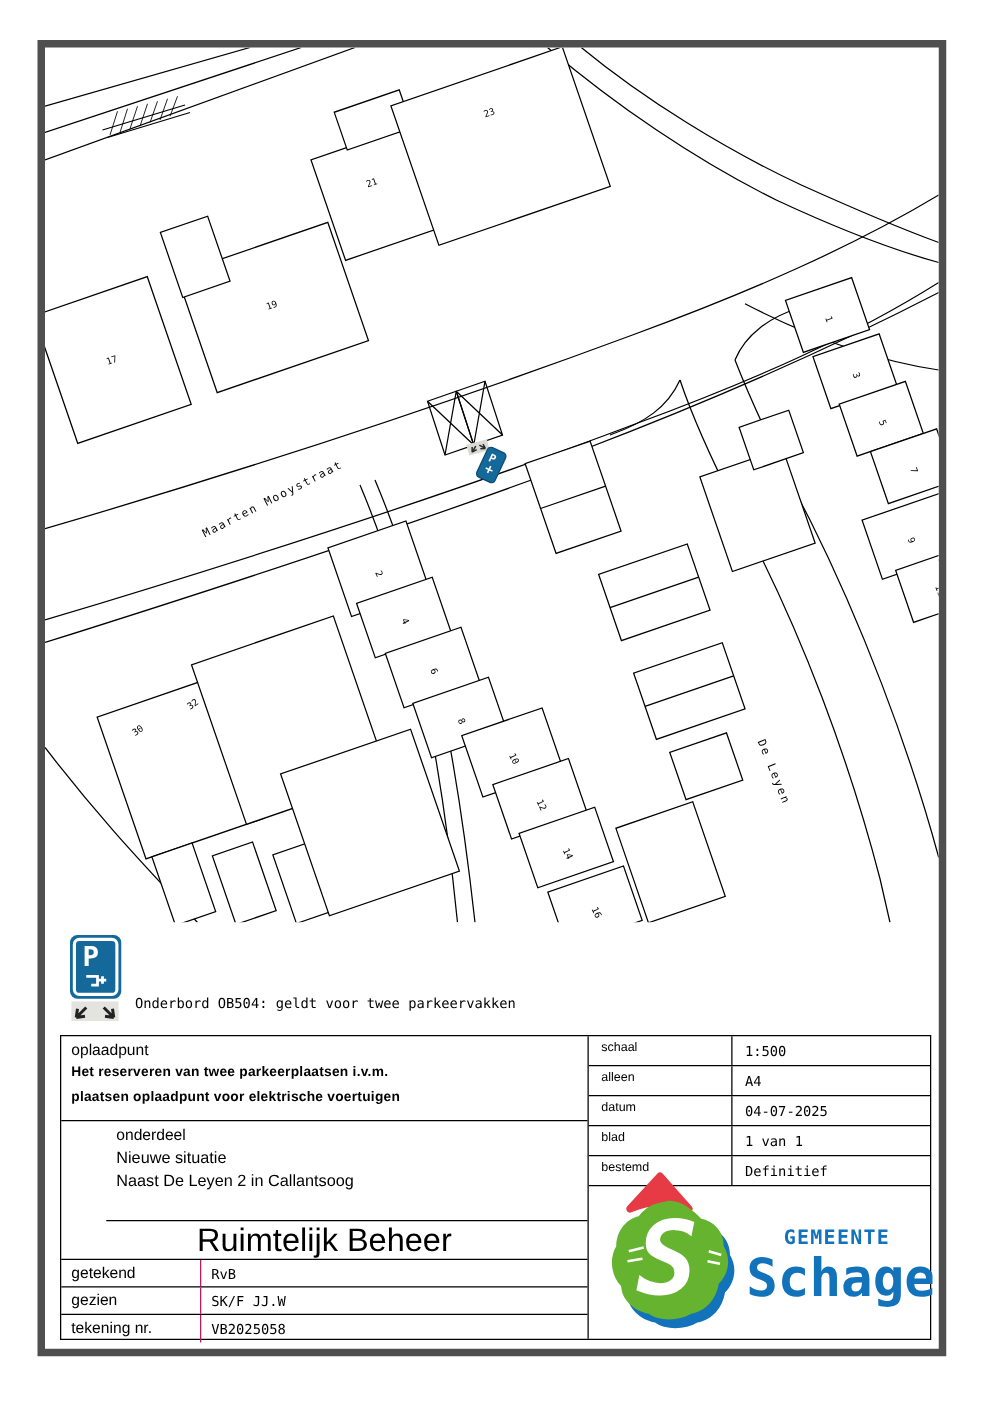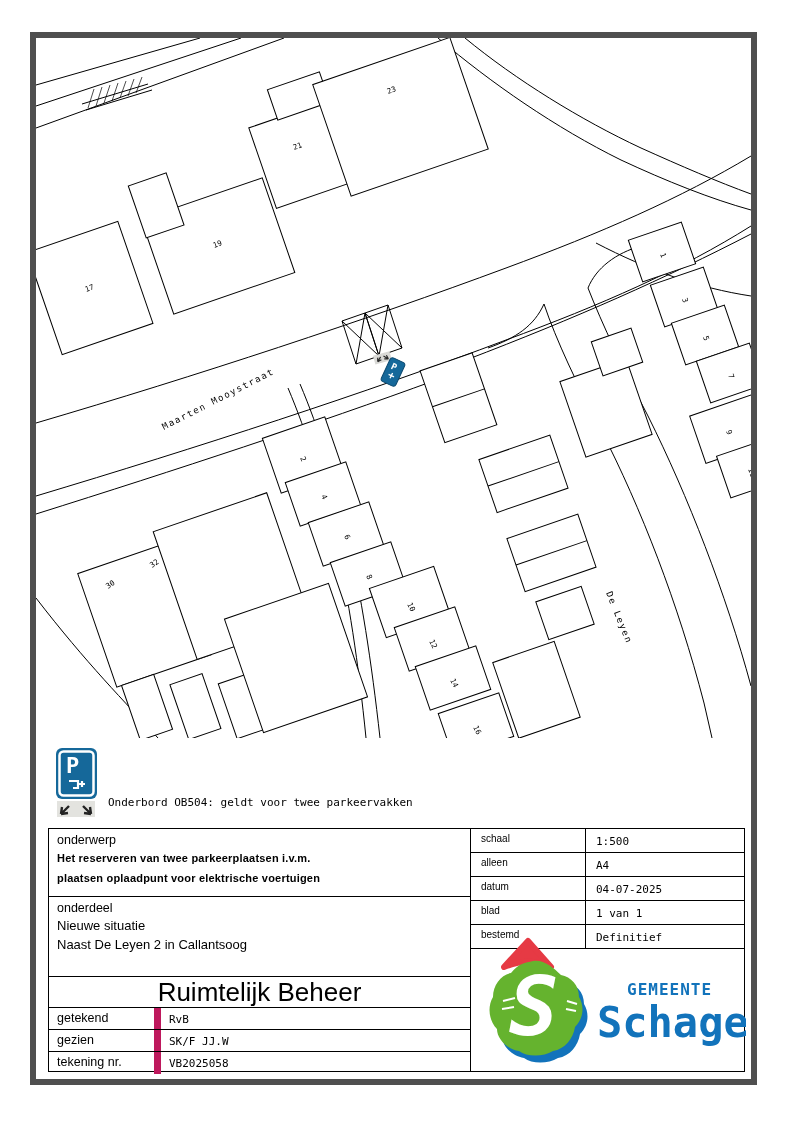--- a/index.html
+++ b/index.html
@@ -12,28 +12,28 @@
   .leg-sign{position:absolute;left:3px;top:3px;}
   .leg-arrows{position:absolute;left:5px;top:57px;}
   .leg-text1{position:absolute;left:56px;top:15px;font-family:"DejaVu Sans Mono",monospace;font-size:11px;white-space:nowrap;}
   .leg-text2{position:absolute;left:56px;top:52px;font-family:"DejaVu Sans Mono",monospace;font-size:11px;white-space:nowrap;}
   
   .tblock{position:absolute;left:48px;top:828px;width:697px;height:244px;border:1px solid #000;box-sizing:border-box;font-size:12px;}
   .tb-left{position:absolute;left:0;top:0;width:422px;height:100%;border-right:1px solid #000;box-sizing:border-box;}
   .tb-right{position:absolute;left:422px;top:0;right:0;height:100%;}
   .cell{box-sizing:border-box;padding:4px 8px;}
   .c-onderwerp{height:68px;border-bottom:1px solid #000;}
-  .c-onderdeel{height:80px;border-bottom:1px solid #000;}
+  .c-onderdeel{height:80px;border-bottom:1px solid #000;margin-left:36px;}
   .c-afdeling{height:30px;border-bottom:1px solid #000;display:flex;align-items:center;justify-content:center;font-size:26px;text-align:right;}
   .lbl{font-size:12.5px;margin-bottom:1px;}
   .boldline{font-weight:bold;font-size:11px;line-height:20px;letter-spacing:.2px;}
   .txtline{font-size:13px;line-height:19px;}
   .kvrow{display:flex;height:22px;border-bottom:1px solid #000;box-sizing:border-box;}
   .kvrow:last-child{border-bottom:none;justify-content:space-between;}
-  .kvrow .k{width:112px;border-right:7px solid #be185d;box-sizing:border-box;padding:3px 8px 0;font-size:12.5px;}
+  .kvrow .k{width:112px;border-right:1px solid #be185d;box-sizing:border-box;padding:3px 8px 0;font-size:12.5px;}
   .kvrow .v{flex:1;padding:5px 8px 0;font-size:11px;font-family:"DejaVu Sans Mono",monospace;}
   .rrow{display:flex;height:24px;border-bottom:1px solid #000;box-sizing:border-box;}
   .rrow .k{width:115px;border-right:1px solid #000;box-sizing:border-box;padding:4px 0 0 10px;font-size:10px;}
   .rrow .v{flex:1;padding:6px 0 0 10px;font-size:11px;font-family:"DejaVu Sans Mono",monospace;}
   .logocell{position:relative;height:125px;overflow:visible;}
 </style>
 </head>
 <body>
 
 <div class="frame"></div>
@@ -177,21 +177,21 @@
     <rect x="0" y="0" width="38" height="16" fill="#e3e3df"></rect>
     <path d="M4,13 L12,5 M4,13 L11,12 M4,13 L5,6" stroke="#232323" stroke-width="2.4" fill="none"></path>
     <path d="M34,13 L26,5 M34,13 L27,12 M34,13 L33,6" stroke="#232323" stroke-width="2.4" fill="none"></path>
   </svg>
   <div class="leg-text2">Onderbord OB504: geldt voor twee parkeervakken</div>
 </div>
 
 <div class="tblock">
   <div class="tb-left">
     <div class="cell c-onderwerp">
-      <div class="lbl">onderwerp</div>
+      <div class="lbl">oplaadpunt</div>
       <div class="boldline">Het reserveren van twee parkeerplaatsen i.v.m.</div>
       <div class="boldline">plaatsen oplaadpunt voor elektrische voertuigen</div>
     </div>
     <div class="cell c-onderdeel">
       <div class="lbl">onderdeel</div>
       <div class="txtline">Nieuwe situatie</div>
       <div class="txtline">Naast De Leyen 2 in Callantsoog</div>
     </div>
     <div class="c-afdeling">Ruimtelijk Beheer</div>
     <div class="kvrow">

